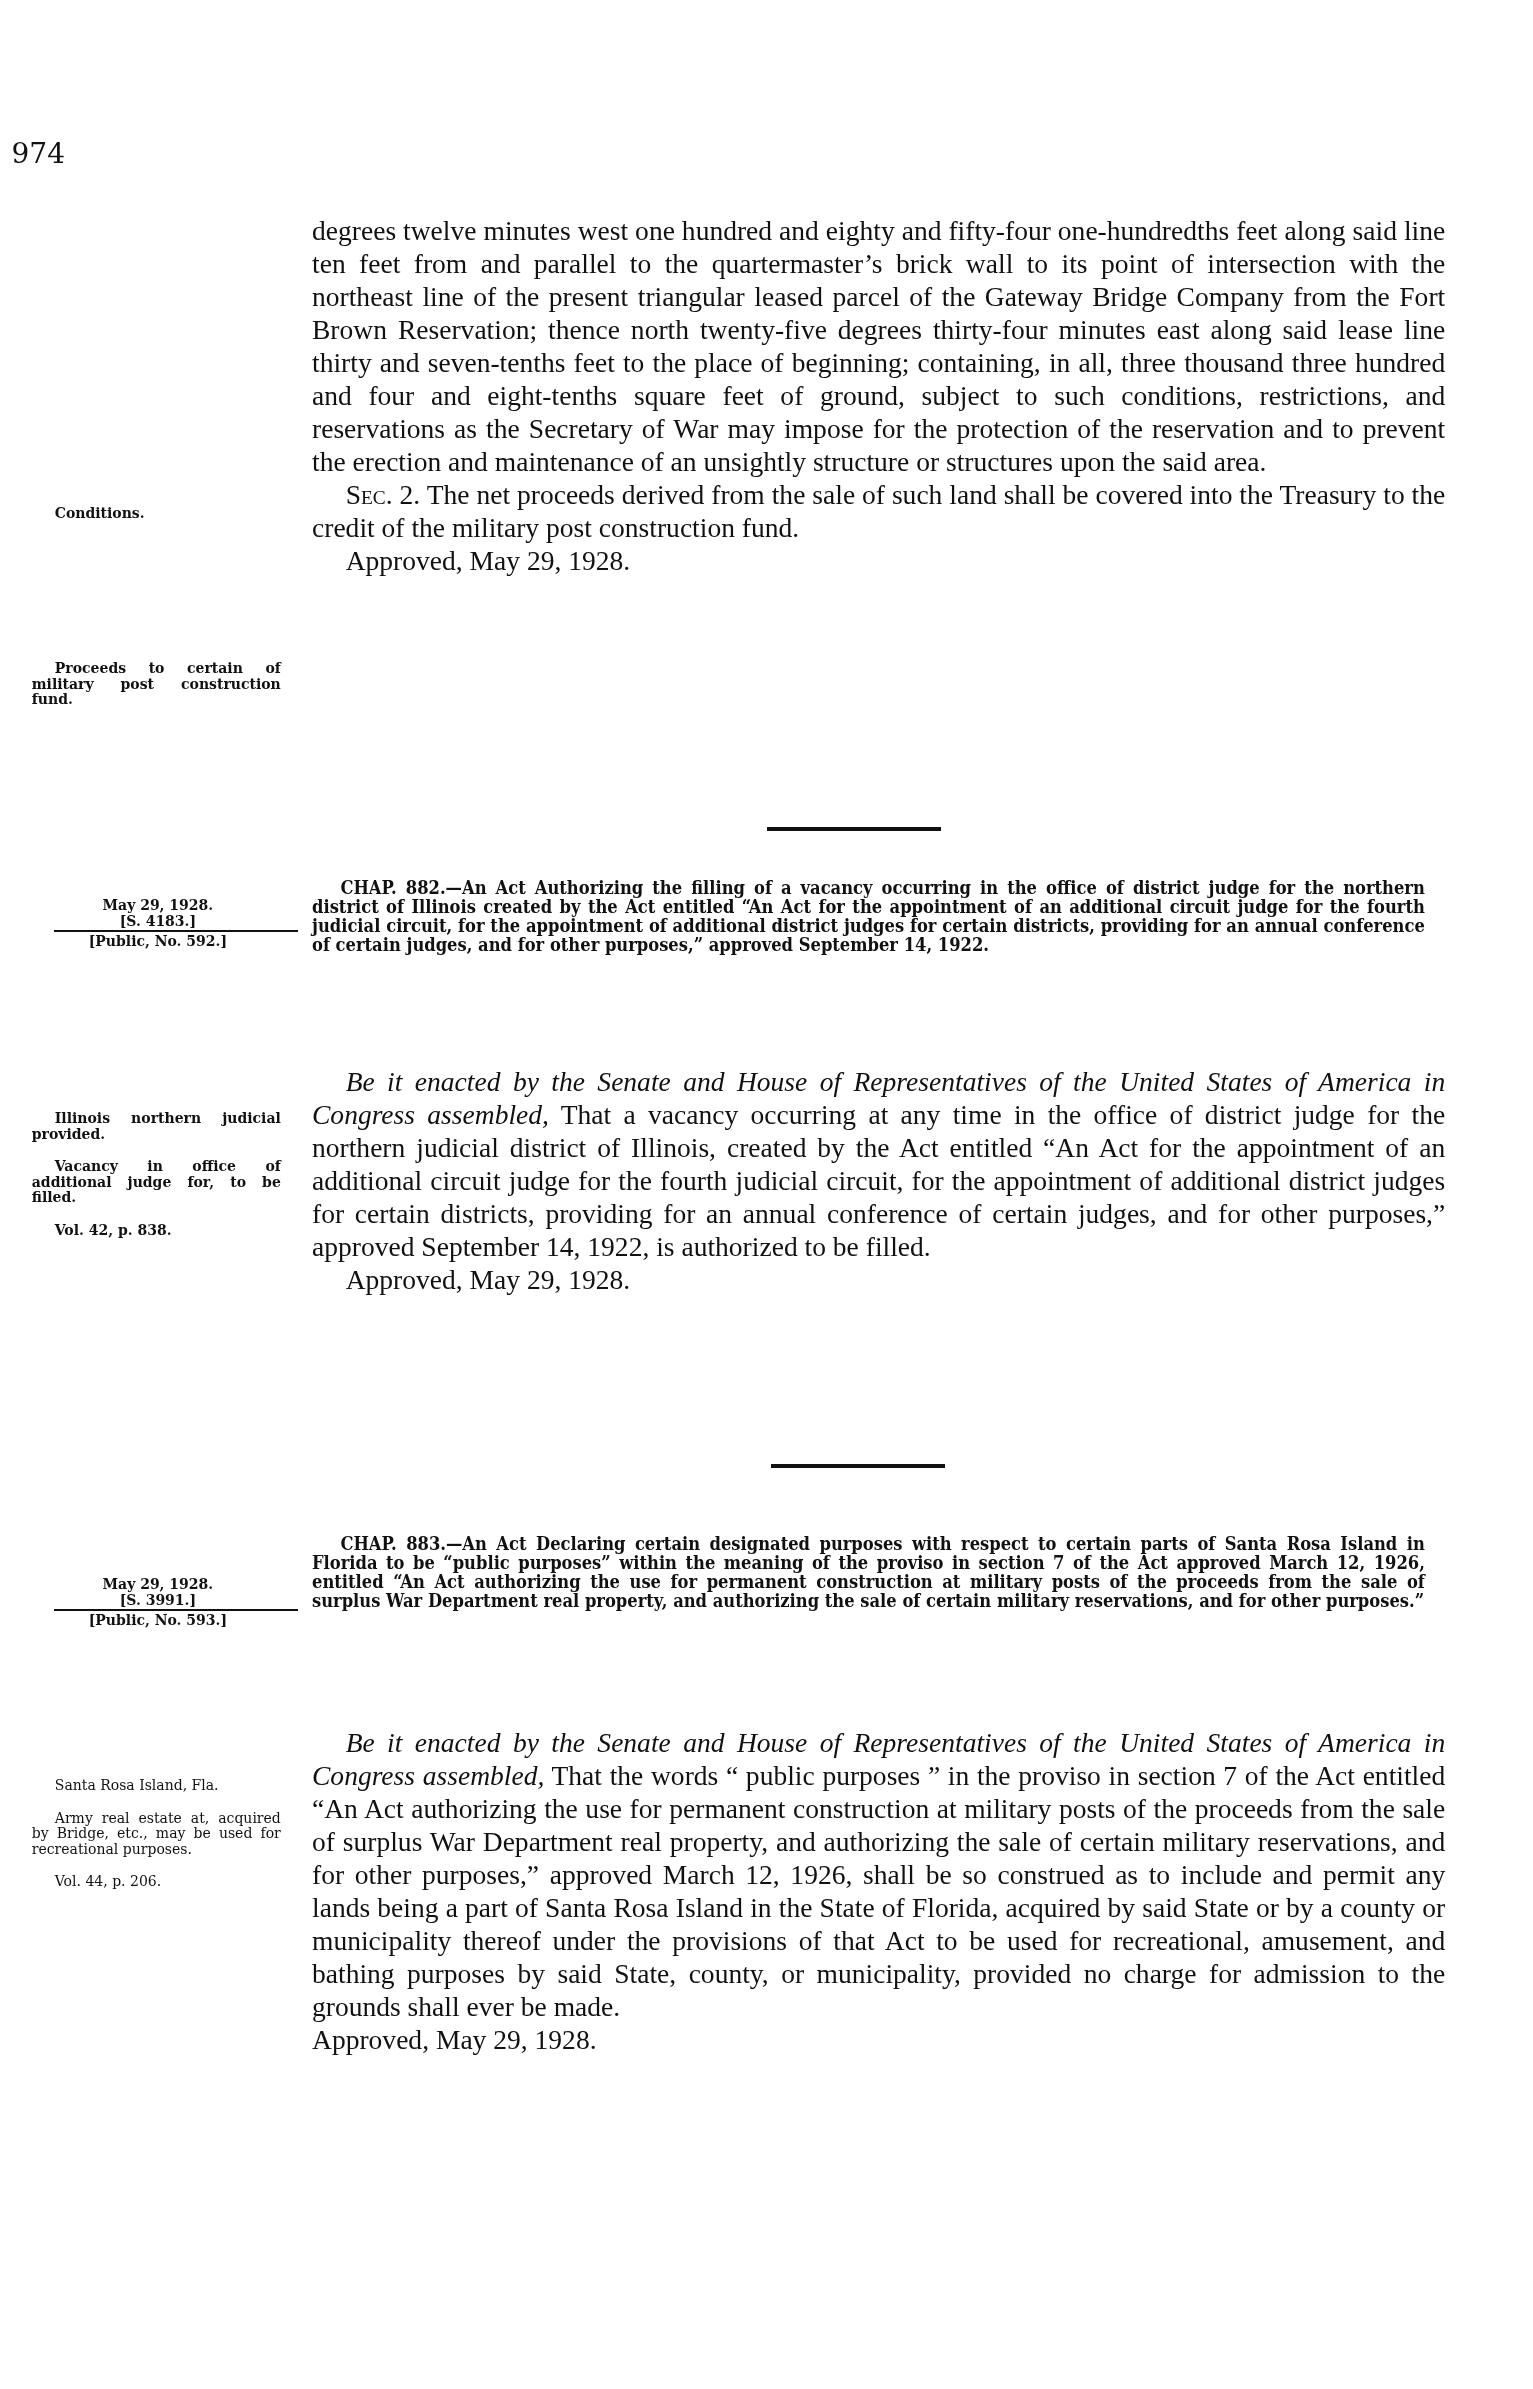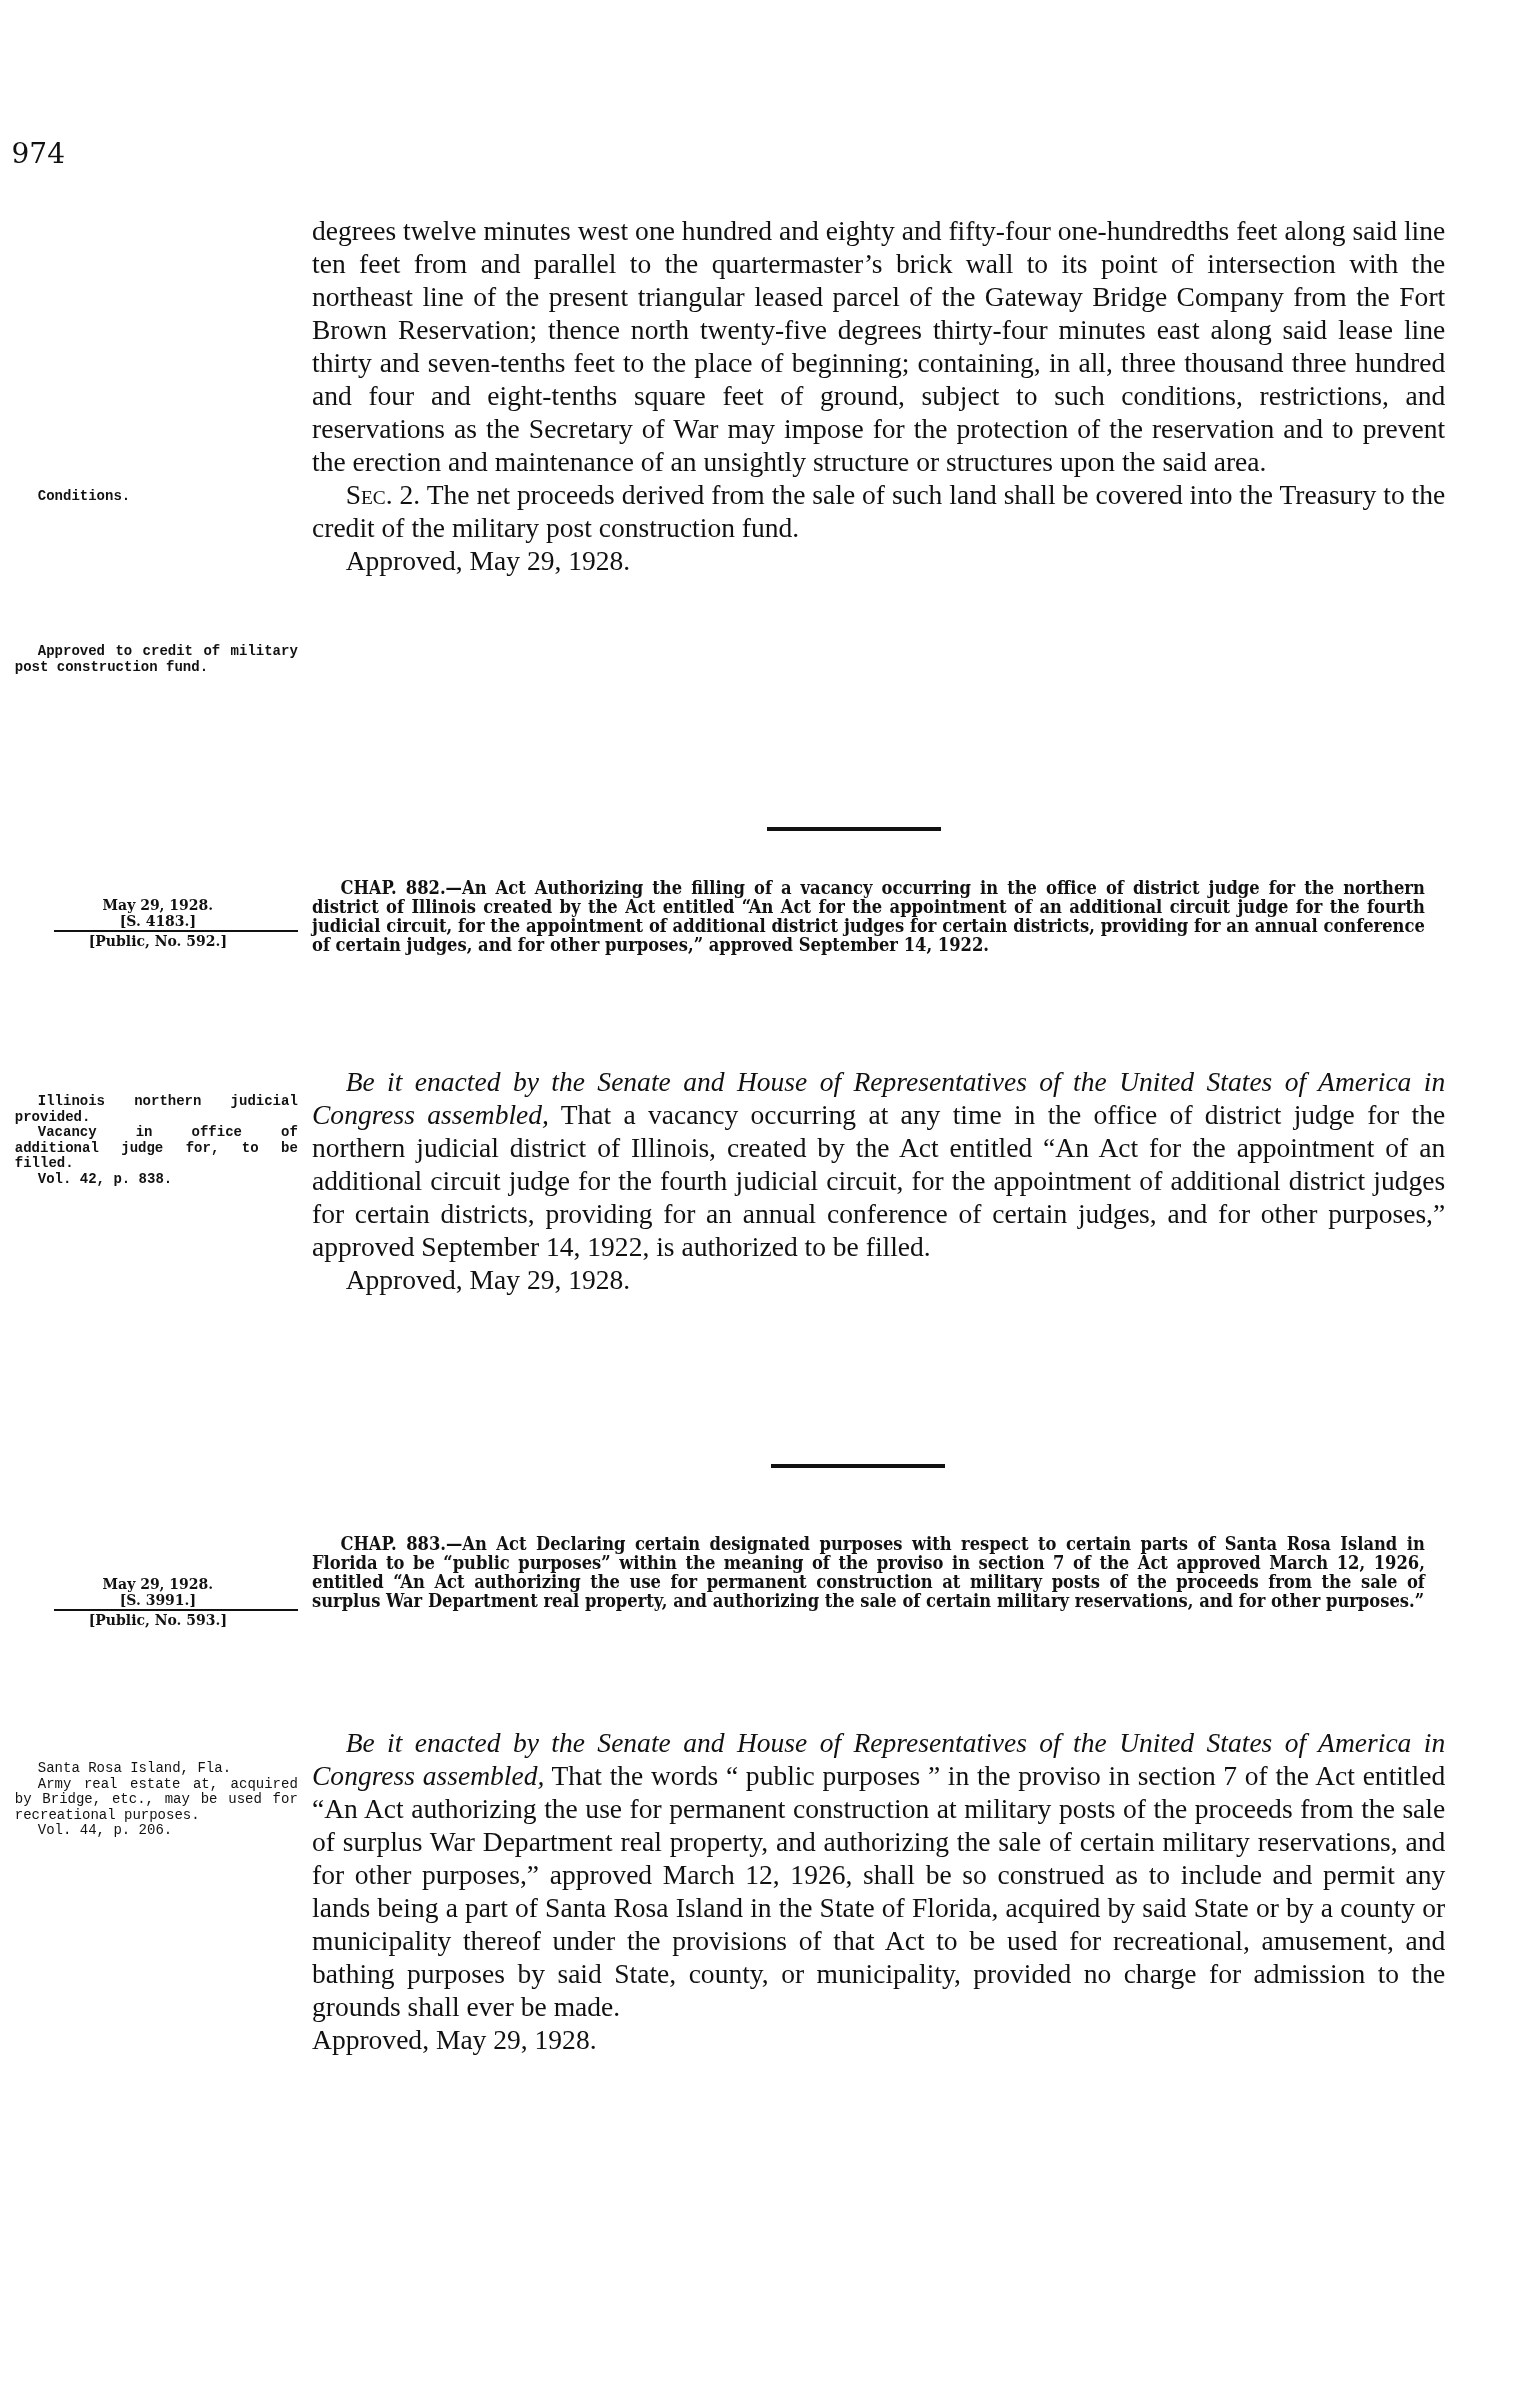--- a/index.html
+++ b/index.html
@@ -26,21 +26,21 @@
     .body-text p { margin: 0; }
     .indent { text-indent: 33px; }
     .approved { margin: 0; padding-left: 33px; }
 
     .margin-note {
       left: 14.8px; width: 283px;
       font-size: 14px; line-height: 15.6px; font-weight: bold;
       text-align: justify; text-align-last: left;
       font-family: "DejaVu Serif", serif;
     }
-    .margin-note p { margin: 0; text-indent: 23px; font-family: Liberation Mono, monospace; }
+    .margin-note p { margin: 17px; text-indent: 23px; }
 
     .act-meta {
       left: 16.4px; width: 283px; text-align: center;
       font-size: 14px; line-height: 15.6px; font-weight: bold;
       font-family: "DejaVu Serif", serif;
       margin-top: 48px;
     }
     .act-meta .rule { height: 2.5px; background: #111; margin: 0.8px 0 1.6px 38px; width: 244px; }
     .act-meta .line { display: block; }
 
@@ -69,21 +69,21 @@
 <div class="abs body-text" style="top:215px;">
   <p>degrees twelve minutes west one hundred and eighty and fifty-four one-hundredths feet along said line ten feet from and parallel to the quartermaster’s brick wall to its point of intersection with the northeast line of the present triangular leased parcel of the Gateway Bridge Company from the Fort Brown Reservation; thence north twenty-five degrees thirty-four minutes east along said lease line thirty and seven-tenths feet to the place of beginning; containing, in all, three thousand three hundred and four and eight-tenths square feet of ground, subject to such conditions, restrictions, and reservations as the Secretary of War may impose for the protection of the reservation and to prevent the erection and maintenance of an unsightly structure or structures upon the said area.</p>
   <p class="indent"><span class="sc">Sec. 2.</span> <span>The net proceeds derived from the sale of such land shall be covered into the Treasury to the credit of the military post construction fund.</span></p>
   <p class="approved">Approved, May 29, 1928.</p>
 </div>
 
 <div class="abs margin-note" style="top:489px;">
   <p>Conditions.</p>
 </div>
 <div class="abs margin-note" style="top:644px;">
-  <p>Approved to credit of military post construction fund.</p>
+  <p>Proceeds to certain of military post construction fund.</p>
 </div>
 
 <div class="abs divider" style="top:827px; left:767px; width:174px;"></div>
 
 <div class="abs act-meta" style="top:850px;">
   <span class="line">May 29, 1928.</span>
   <span class="line">[S. 4183.]</span>
   <div class="rule"></div>
   <span class="line">[Public, No. 592.]</span>
 </div>

